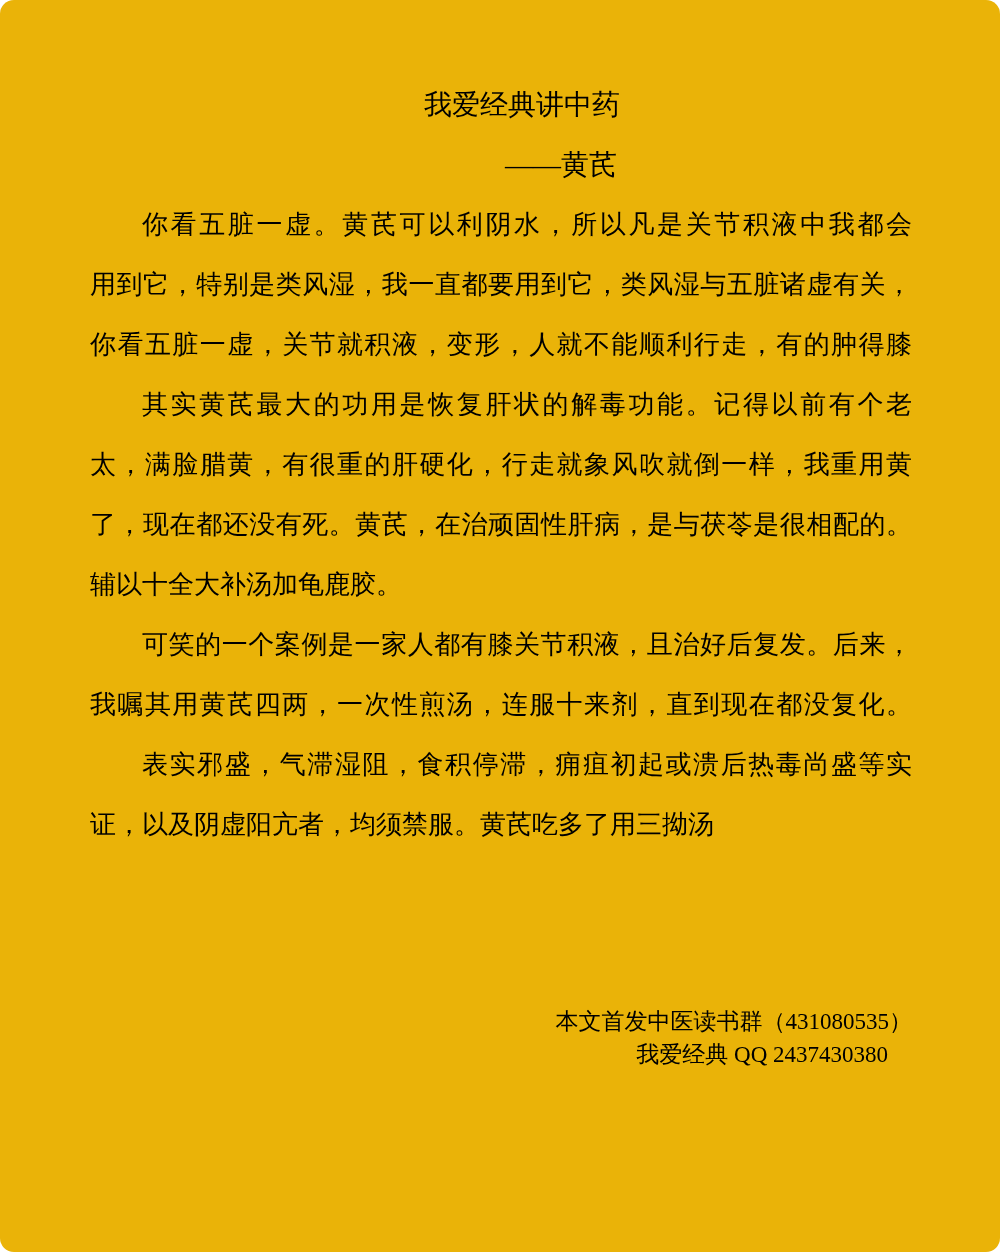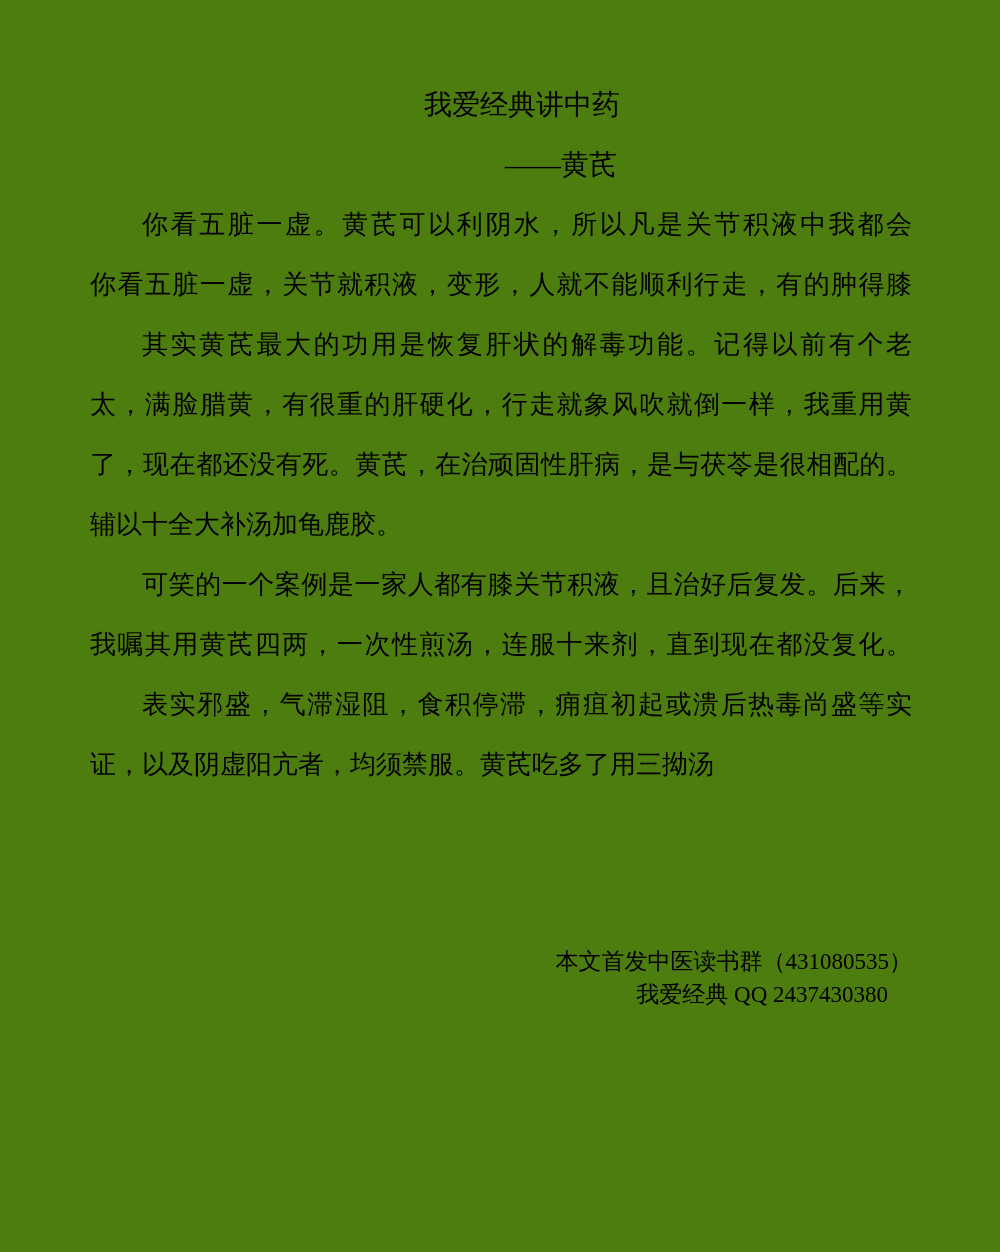--- a/index.html
+++ b/index.html
@@ -11,22 +11,23 @@
     height: 1252px;
     background: #ffffff;
     color: #000000;
     font-family: "Liberation Serif", "DejaVu Serif", serif;
   }
   .page {
     box-sizing: border-box;
     width: 1000px;
     height: 1252px;
     padding: 75px 88px 0 90px;
-    background: #4d7c0f;
+    background: #eab308;
     overflow: hidden;
+    border-radius: 14px;
   }
   .title-line {
     font-size: 28px;
     line-height: 60px;
     text-align: center;
     padding-left: 42px;
     white-space: nowrap;
   }
   .subtitle-line {
     font-size: 28px;
@@ -63,20 +64,21 @@
 
 <div class="page">
 
   <div class="title-line">我爱经典讲中药</div>
 
   <div class="subtitle-line">——黄芪</div>
 
   <div class="body-text">
       <div>
         <div class="line indent justify">你看五脏一虚。黄芪可以利阴水，所以凡是关节积液中我都会</div>
+        <div class="line justify">用到它，特别是类风湿，我一直都要用到它，类风湿与五脏诸虚有关，</div>
         <div class="line justify">你看五脏一虚，关节就积液，变形，人就不能顺利行走，有的肿得膝</div>
       </div>
       <div>
         <div class="line indent justify">其实黄芪最大的功用是恢复肝状的解毒功能。记得以前有个老</div>
         <div class="line justify">太，满脸腊黄，有很重的肝硬化，行走就象风吹就倒一样，我重用黄</div>
         <div class="line justify">了，现在都还没有死。黄芪，在治顽固性肝病，是与茯苓是很相配的。</div>
         <div class="line">辅以十全大补汤加龟鹿胶。</div>
       </div>
       <div>
         <div class="line indent justify">可笑的一个案例是一家人都有膝关节积液，且治好后复发。后来，</div>

